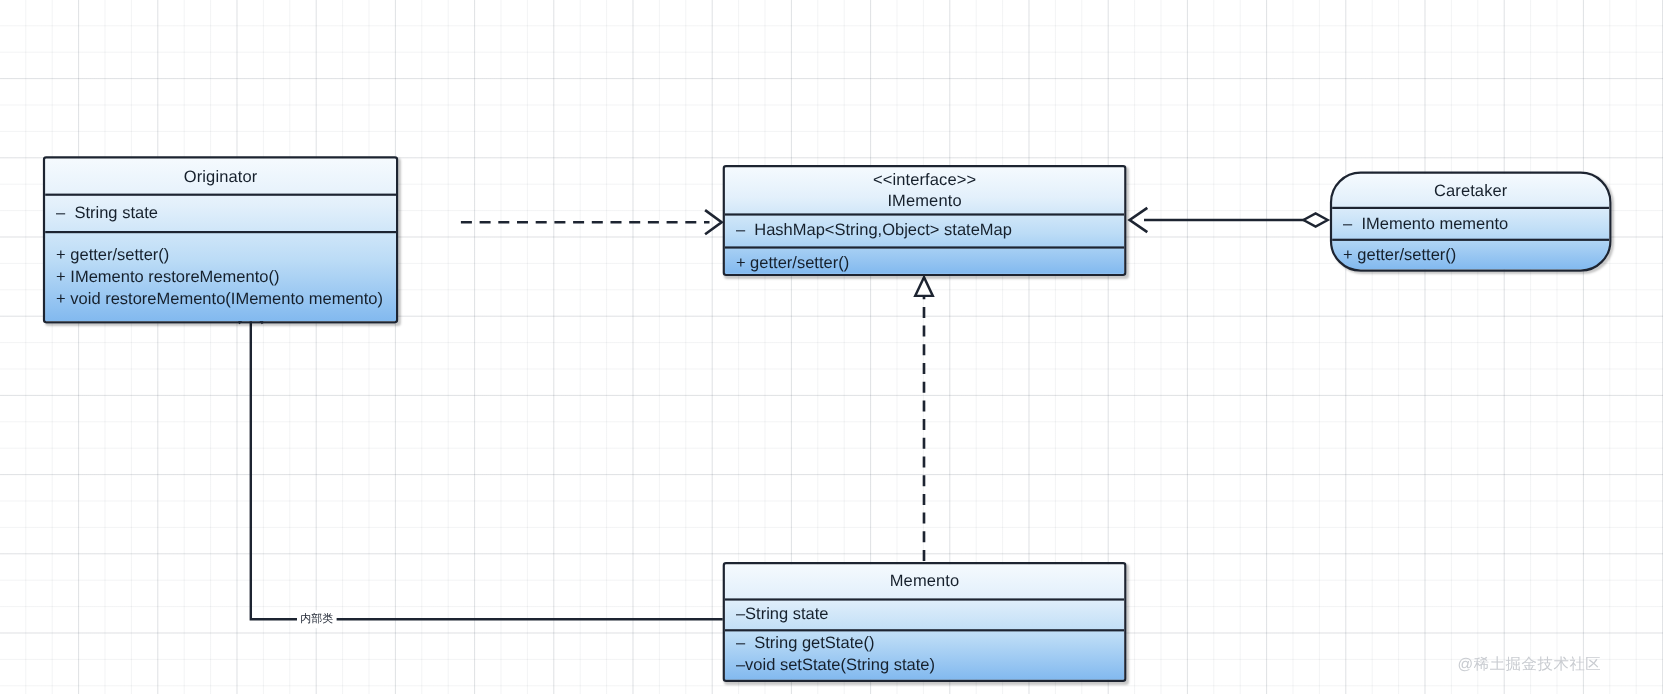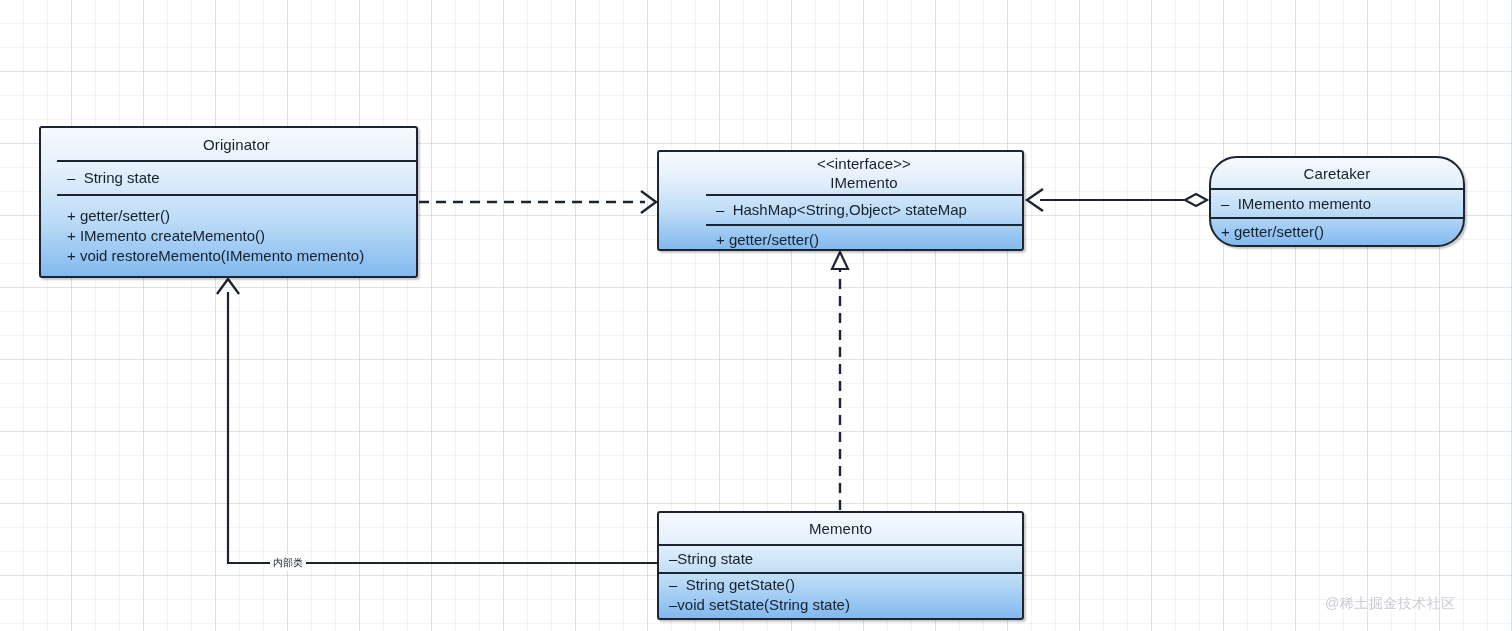--- a/index.html
+++ b/index.html
@@ -136,35 +136,35 @@
 
     <g>
       <polyline class="edge-line" points="657,563 228,563 228,292"></polyline>
       <polyline class="arrow-open" points="217,294 228,279 239,294"></polyline>
     </g>
 
   </svg>
 
   <div class="edge-label" style="left:270px; top:555px;">内部类</div>
 
-  <div class="uml-box" style="left:39px; top:126px; width:379px; height:152px;padding-left:16px;">
+  <div class="uml-box" style="left:39px; top:142px; width:323px; height:152px;">
     <div class="uml-section" style="height:32px;">
       <div class="uml-title">Originator</div>
     </div>
     <div class="uml-section" style="height:34px;">
       <div class="uml-row">–  String state</div>
     </div>
     <div class="uml-section" style="height:82px;">
       <div class="uml-row">+ getter/setter()</div>
-      <div class="uml-row">+ IMemento createMemento()</div>
+      <div class="uml-row">+ IMemento restoreMemento()</div>
       <div class="uml-row">+ void restoreMemento(IMemento memento)</div>
     </div>
   </div>
 
-  <div class="uml-box" style="left:657px; top:150px; width:367px; height:101px;padding-left:47px;">
+  <div class="uml-box" style="left:657px; top:150px; width:367px; height:101px;">
     <div class="uml-section" style="height:42px;">
       <div class="uml-title">&lt;&lt;interface&gt;&gt;</div>
       <div class="uml-title">IMemento</div>
     </div>
     <div class="uml-section" style="height:30px;">
       <div class="uml-row">–  HashMap&lt;String,Object&gt; stateMap</div>
     </div>
     <div class="uml-section" style="height:29px;">
       <div class="uml-row">+ getter/setter()</div>
     </div>

